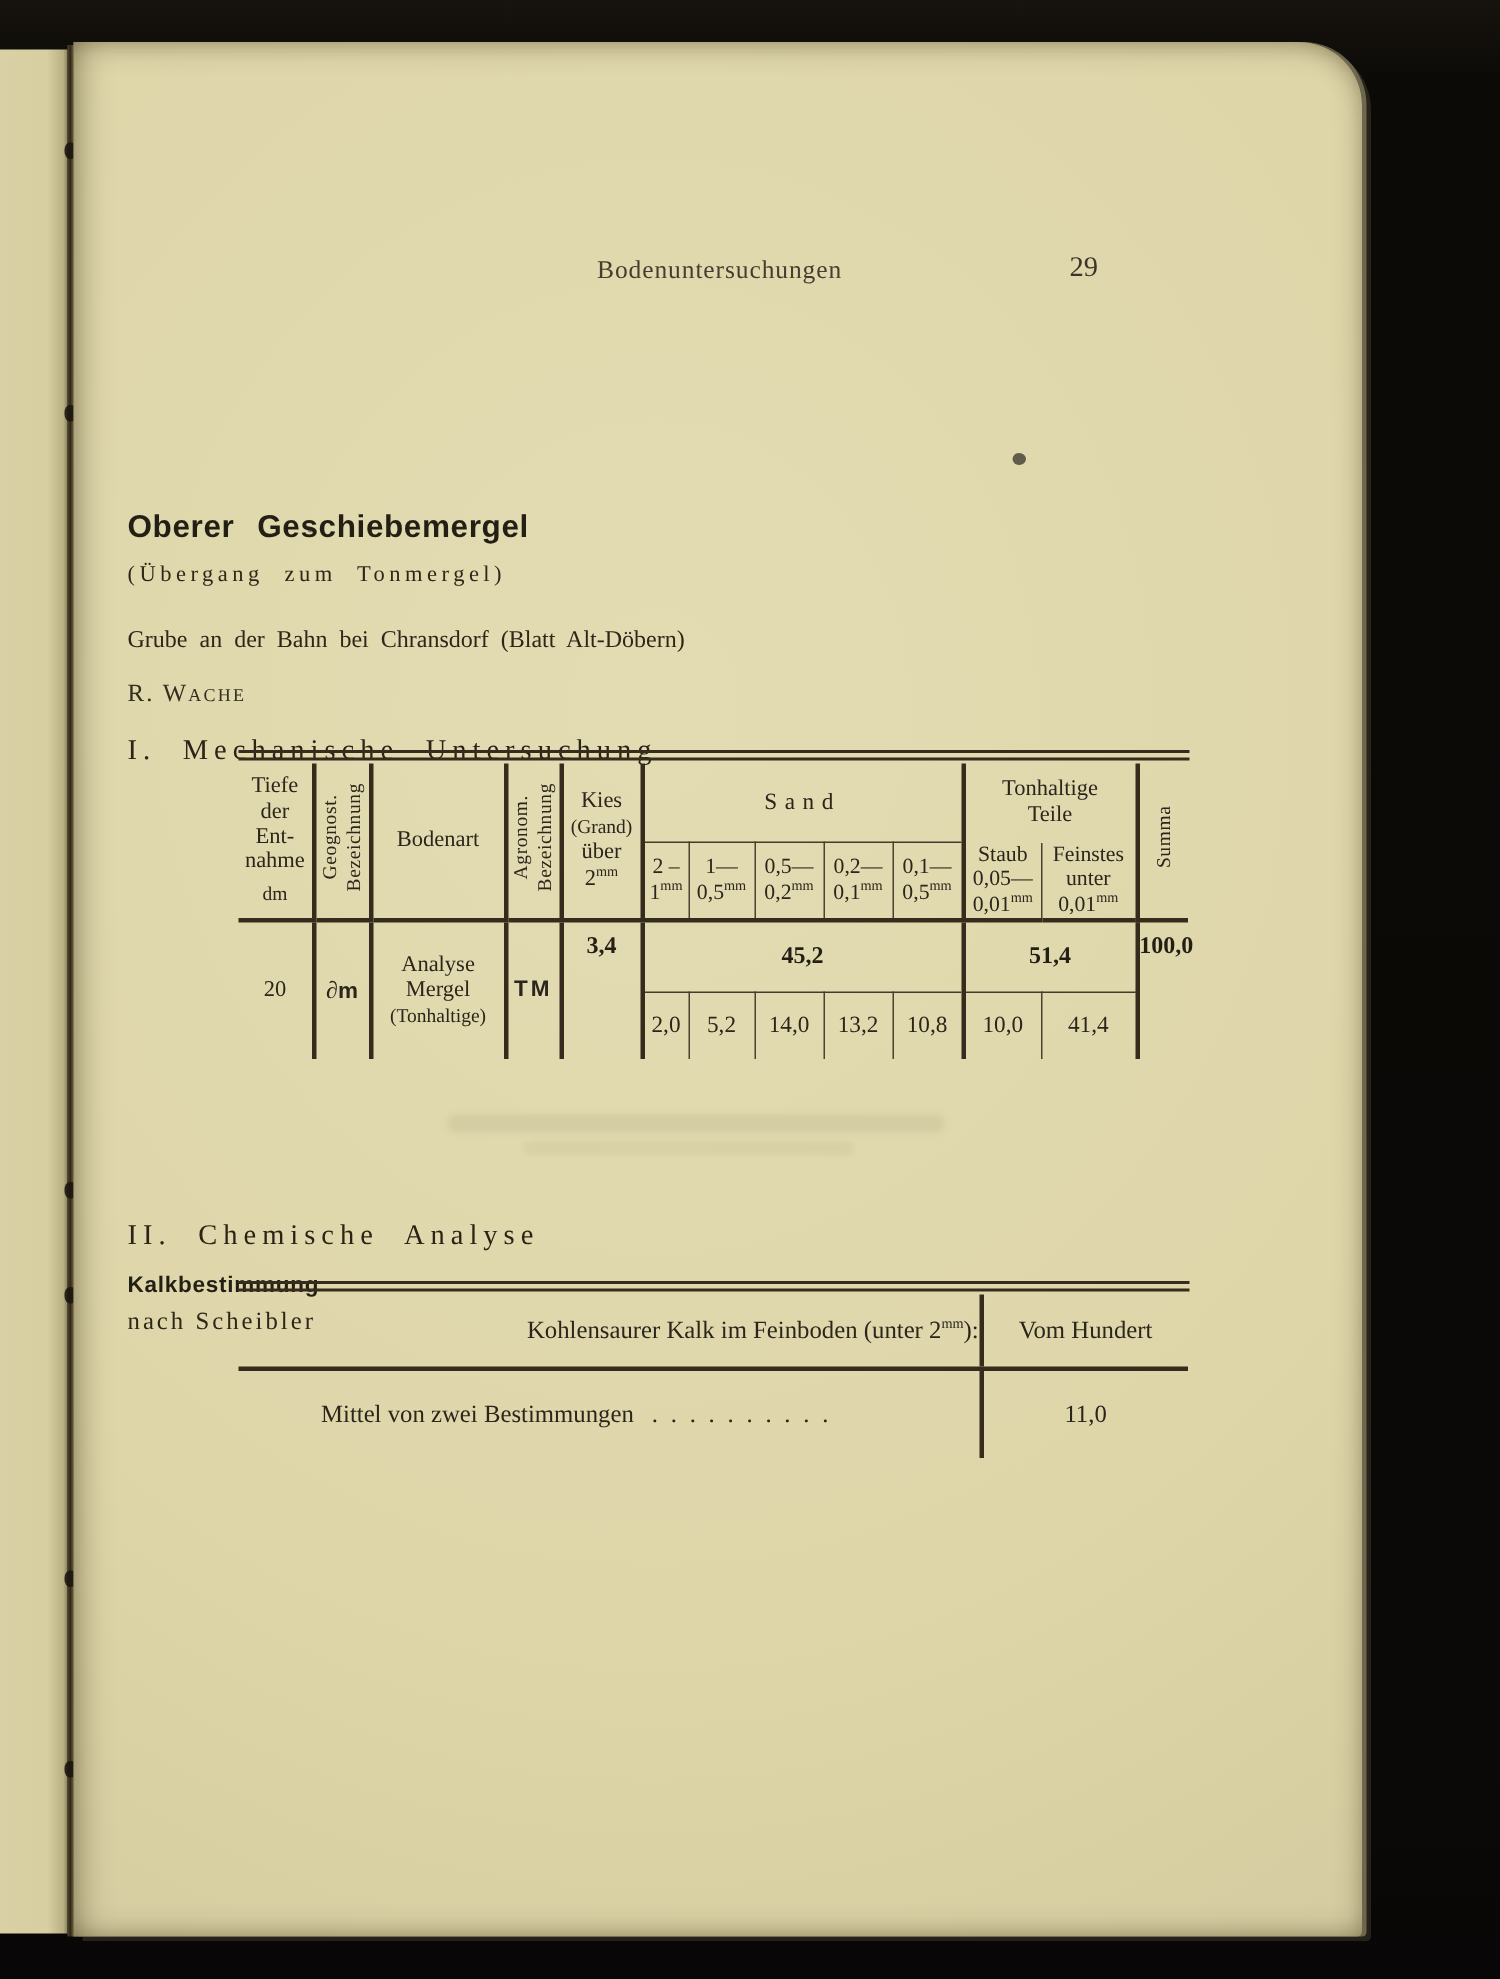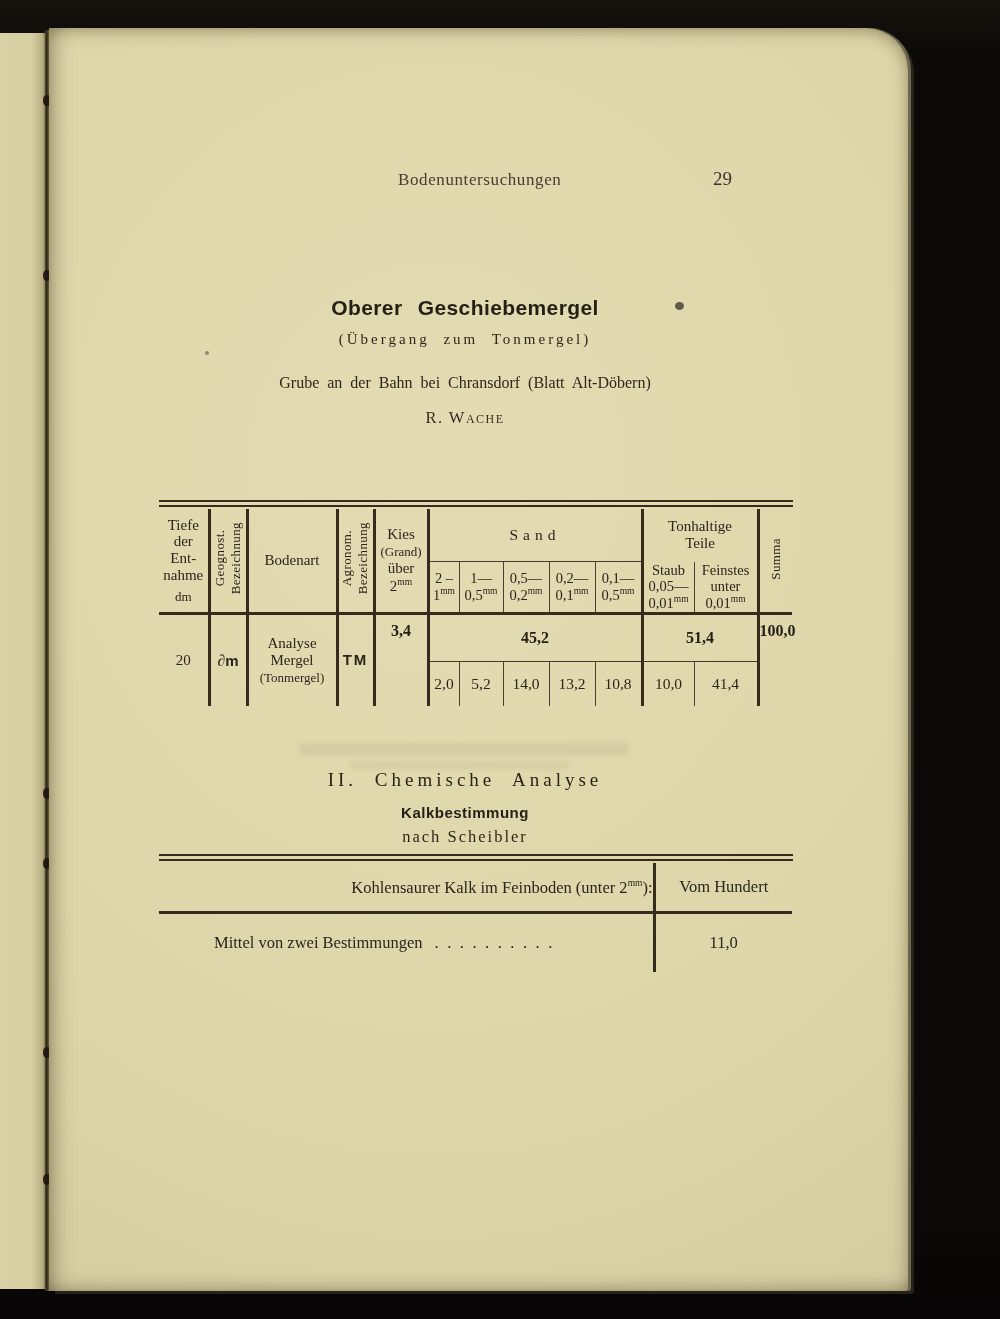--- a/index.html
+++ b/index.html
@@ -17,21 +17,21 @@
   
   .page{position:absolute;left:49px;top:28px;width:859px;height:1263px;
         background:radial-gradient(120% 90% at 45% 35%, #e3dcb3 0%, #ded6a9 55%, #d0c79c 100%);
         border-radius:0 42px 3px 0;
         box-shadow:inset 16px 0 22px -14px rgba(70,58,30,.55),
                    inset -12px 0 18px -12px rgba(70,58,30,.40),
                    inset 0 16px 20px -16px rgba(70,58,30,.45),
                    inset 0 -16px 20px -16px rgba(70,58,30,.40),
                    3px 0 0 rgba(196,186,146,.45), 6px 3px 0 rgba(110,100,70,.30);}
   .abs{position:absolute;}
-  .cblock{position:absolute;left:21px;width:790px;text-align:center;}
+  .cblock{position:absolute;left:36px;width:790px;margin-top:44px;}
   
   .running{font-size:17px;letter-spacing:.6px;color:#453e30;}
   .folio{font-size:19px;color:#3b3527;}
   .title{font-family:"Liberation Sans", sans-serif;font-weight:700;font-size:21px;
          word-spacing:9px;letter-spacing:.4px;color:#241f15;}
   .subtitle{font-size:15px;letter-spacing:3px;word-spacing:7px;color:#2e2719;}
   .location{font-size:16px;word-spacing:4px;color:#2e2719;}
   .author{font-size:16.5px;font-variant:small-caps;letter-spacing:1.5px;color:#352e20;}
   .section{font-size:19px;letter-spacing:4px;word-spacing:9px;color:#2b2416;}
   .bold-sub{font-family:"Liberation Sans", sans-serif;font-weight:700;font-size:15px;
@@ -91,20 +91,21 @@
     <div class="abs running" style="top:142px;left:349px">Bodenuntersuchungen</div>
     <div class="abs folio" style="top:140px;left:664px">29</div>
 
     <div class="speck" style="top:274px;left:626px;width:9px;height:8px;opacity:.85"></div>
     <div class="speck" style="top:323px;left:156px;width:4px;height:4px;opacity:.55"></div>
 
     <div class="cblock title" style="top:268px">Oberer Geschiebemergel</div>
     <div class="cblock subtitle" style="top:303px">(Übergang zum Tonmergel)</div>
     <div class="cblock location" style="top:346px">Grube an der Bahn bei Chransdorf (Blatt Alt-Döbern)</div>
     <div class="cblock author" style="top:380px">R. Wache</div>
+    <div class="cblock section" style="top:418px">I. Mechanische Untersuchung</div>
 
     <div class="abs" style="top:472px;left:110px;width:634px">
       <div class="dbl-rule"></div>
       <table>
         <colgroup>
           <col style="width:50px">
             <col style="width:38px">
             <col style="width:90px">
             <col style="width:37px">
           <col style="width:54px">
@@ -181,21 +182,21 @@
           </td>
         </tr>
         <tr class="d1row">
           <td rowspan="2">20</td>
           <td rowspan="2" class="bL">
             <span class="sym">∂</span><span class="agr" style="letter-spacing:0">m</span>
           </td>
           <td rowspan="2" class="bL">
             <span>Analyse</span><br>
             <span>Mergel</span><br>
-            <span class="bod-small">(Tonmergel)</span>
+            <span class="bod-small">(Tonhaltige)</span>
           </td>
           <td rowspan="2" class="bL agr">TM</td>
           <td rowspan="2" class="bL vtop tot">3,4</td>
           <td colspan="5" class="bL thin-bot tot">45,2</td>
           <td colspan="2" class="bL thin-bot tot">51,4</td>
           <td rowspan="2" class="bL vtop tot">100,0</td>
         </tr>
         <tr class="d2row">
           <td class="bL">2,0</td>
           <td class="bLt">5,2</td>

